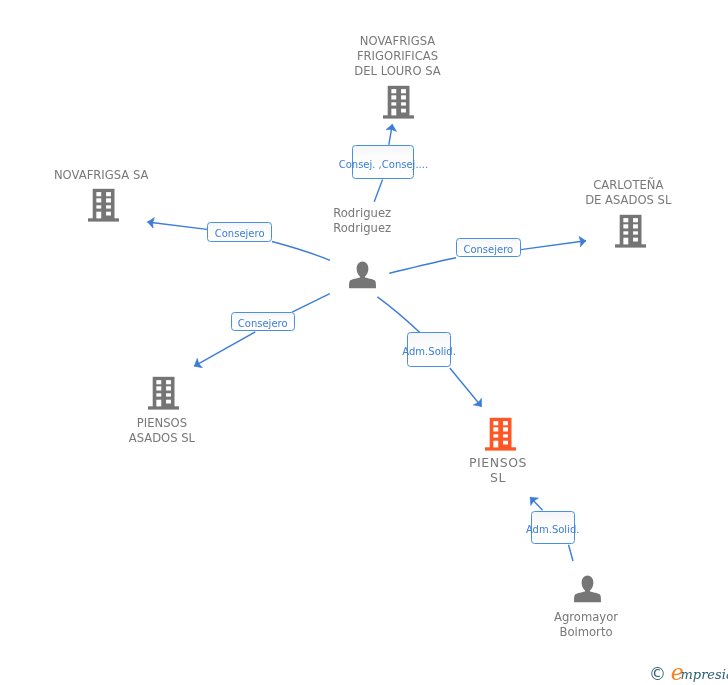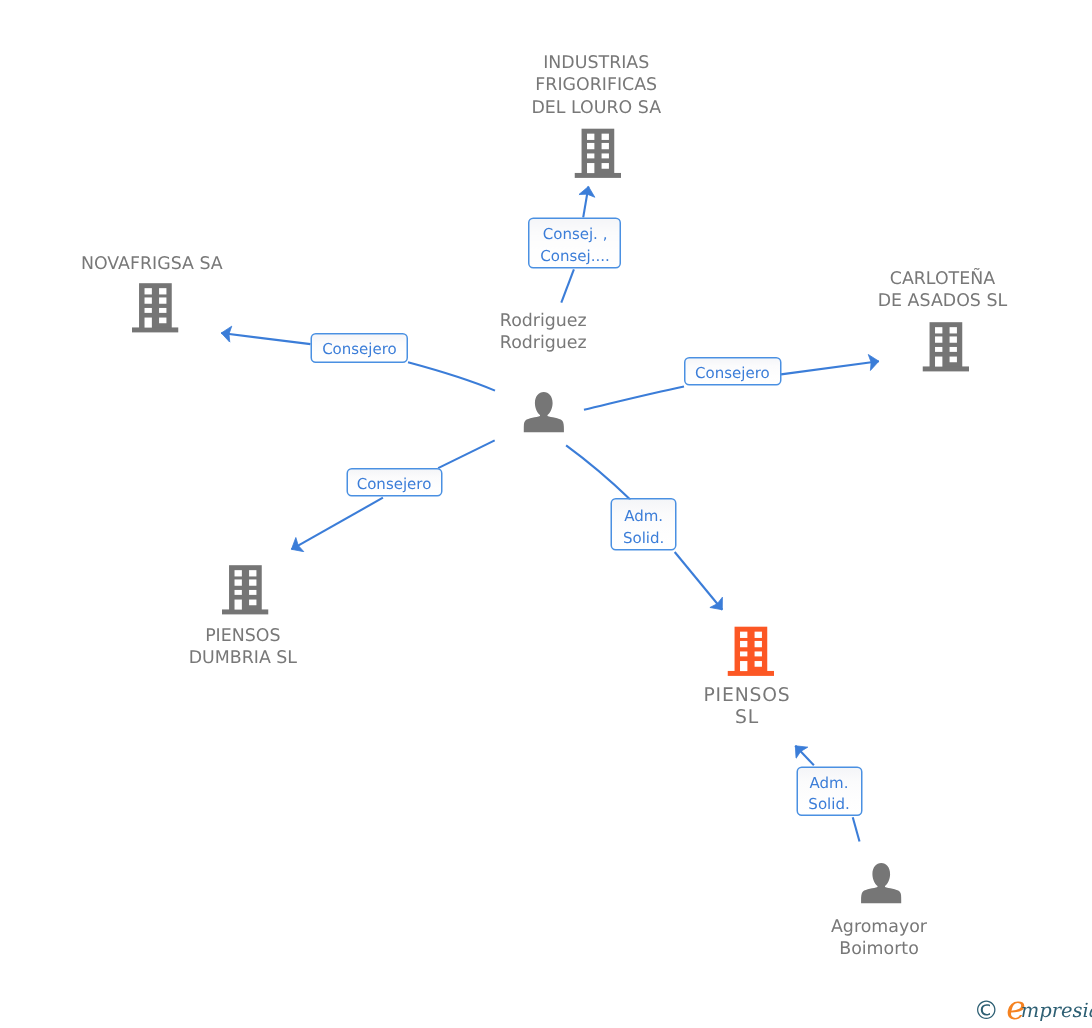--- a/index.html
+++ b/index.html
@@ -11,21 +11,21 @@
   .edge-seg{fill:none;stroke:#3b7dd8;stroke-width:1.4;}
   .node{position:absolute;left:0;top:0;width:0;height:0;}
   .node-icon{position:absolute;}
   .node-label{position:absolute;width:240px;text-align:center;color:#787878;
      font-size:11.6px;line-height:15px;white-space:nowrap;}
   .nl-line{height:15px;}
   .elabel{position:absolute;box-sizing:border-box;
      border:1px solid #4a90e2;border-radius:3.5px;
      background:linear-gradient(180deg,#f4f5f8 0%,#fbfbfc 30%,#fefefe 70%,#ffffff 100%);
      color:#3b7dd8;font-size:10px;line-height:14.6px;
-     display:flex;flex-direction:column;align-items:center;justify-content:center;
+     display:flex;flex-direction:row;align-items:center;justify-content:center;
      padding-top:5px;}
   .elabel span{display:block;white-space:nowrap;}
   .elabel.two{padding-top:6px;}
   #watermark{position:absolute;left:649px;top:665.5px;width:79px;height:20px;}
   #wm-c{position:absolute;left:0px;top:0.5px;font-size:17px;line-height:17px;
      color:#2d5f73;}
   #wm-e{position:absolute;left:21.8px;top:-4px;font-family:"DejaVu Serif",serif;
      font-style:italic;font-size:22px;line-height:22px;color:#f58220;}
   #wm-rest{position:absolute;left:31.5px;top:2.6px;font-family:"DejaVu Serif",serif;
      font-style:italic;font-size:13px;line-height:14px;color:#2d5f73;}
@@ -71,21 +71,21 @@
             <rect x="8.35" y="23.7" width="4.9" height="6.7"></rect>
             <rect x="18.05" y="4.1" width="4.9" height="4.2"></rect>
             <rect x="18.05" y="10.3" width="4.9" height="4.2"></rect>
             <rect x="18.05" y="17.3" width="4.9" height="3.3"></rect>
             <rect x="18.05" y="23.7" width="4.9" height="3.8"></rect>
           </g>
         </svg></div>
 </div>
 <div class="node">
   <div class="node-label" style="left:277.5px;top:33.9px;">
-        <div class="nl-line">INDUSTRIAS</div>
+        <div class="nl-line">NOVAFRIGSA</div>
         <div class="nl-line">FRIGORIFICAS</div>
         <div class="nl-line">DEL LOURO SA</div>
       </div>
   <div class="node-icon" style="left:383.35px;top:85.0px;"><svg class="bsvg" width="31" height="34" viewBox="0 0 31 34" aria-hidden="true">
           <g fill="#757575">
             <rect x="4.7" y="0.8" width="21.8" height="30.4"></rect>
             <rect x="0" y="30.3" width="31.0" height="3.3"></rect>
           </g>
           <g fill="#ffffff">
             <rect x="8.35" y="4.1" width="4.9" height="4.2"></rect>
@@ -117,21 +117,21 @@
             <rect x="18.05" y="4.1" width="4.9" height="4.2"></rect>
             <rect x="18.05" y="10.3" width="4.9" height="4.2"></rect>
             <rect x="18.05" y="17.3" width="4.9" height="3.3"></rect>
             <rect x="18.05" y="23.7" width="4.9" height="3.8"></rect>
           </g>
         </svg></div>
 </div>
 <div class="node">
   <div class="node-label" style="left:41.9px;top:416.3px;">
         <div class="nl-line">PIENSOS</div>
-        <div class="nl-line">DUMBRIA SL</div>
+        <div class="nl-line">ASADOS SL</div>
       </div>
   <div class="node-icon" style="left:147.8px;top:376.2px;"><svg class="bsvg" width="31" height="34" viewBox="0 0 31 34" aria-hidden="true">
           <g fill="#757575">
             <rect x="4.7" y="0.8" width="21.8" height="30.4"></rect>
             <rect x="0" y="30.3" width="31.0" height="3.3"></rect>
           </g>
           <g fill="#ffffff">
             <rect x="8.35" y="4.1" width="4.9" height="4.2"></rect>
             <rect x="8.35" y="10.3" width="4.9" height="4.2"></rect>
             <rect x="8.35" y="17.3" width="4.9" height="3.3"></rect>

